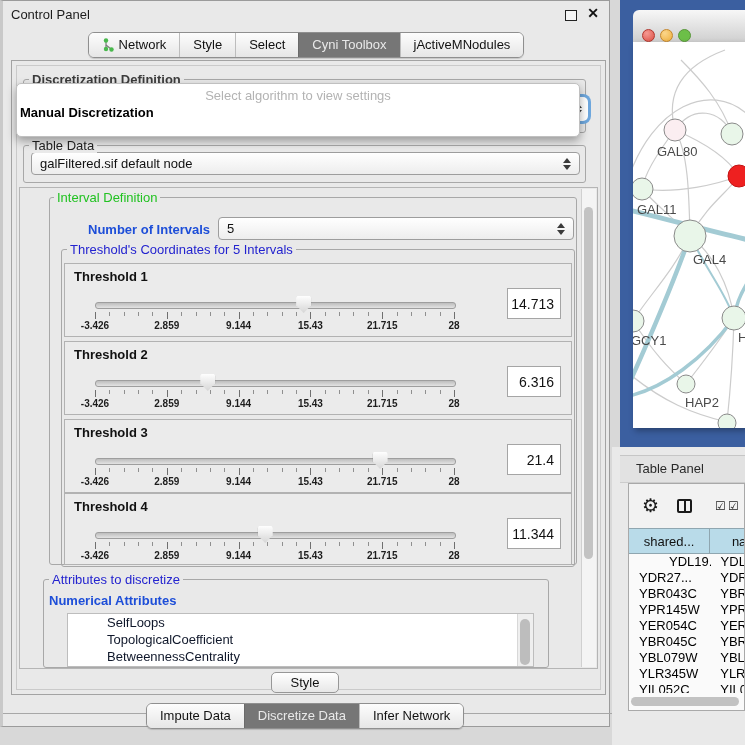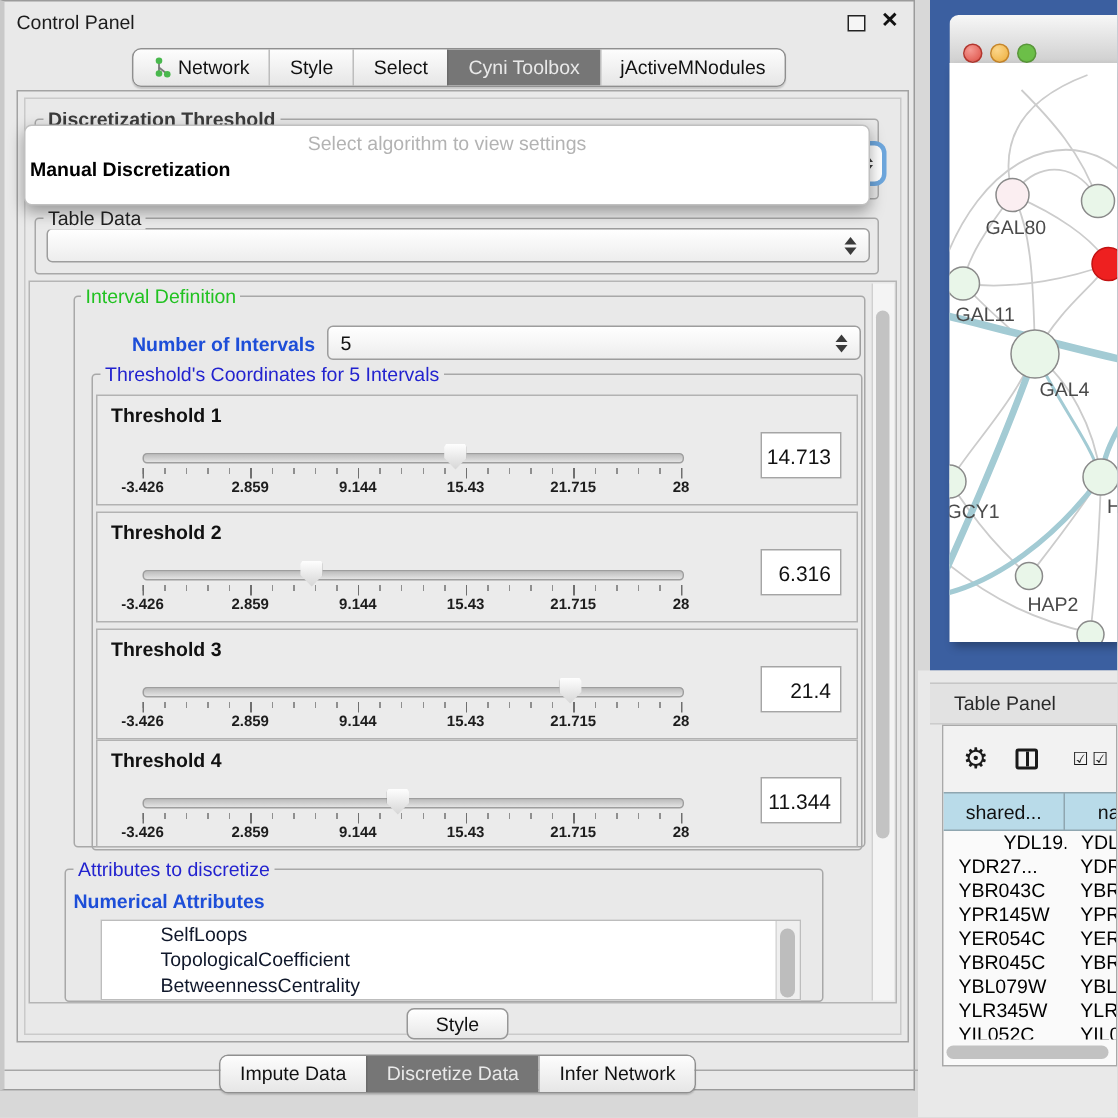--- a/index.html
+++ b/index.html
@@ -118,36 +118,37 @@
             <span>jActiveMNodules</span>
           </div>
       </div>
     </div>
 
     <div id="main-panel">
       <div id="main-inner"></div>
     </div>
 
     <div class="group" style="left:20px;top:78px;width:563px;height:54px;"></div>
-    <span class="gtitle g-dark" style="left:26px;top:71px;">Discretization Threshold</span>
+    <span class="gtitle g-dark" style="left:26px;top:71px;">Discretization Definition</span>
     <div id="algo-focus">
       <span class="stepper" style="right:6px;">
           <i class="up"></i>
           <i class="dn"></i>
         </span>
     </div>
 
     <div id="algo-popup">
       <div class="prompt">Select algorithm to view settings</div>
       <div class="opt1">Manual Discretization</div>
     </div>
 
     <div class="group" style="left:20px;top:144px;width:563px;height:38px;"></div>
     <span class="gtitle g-dark" style="left:26px;top:137px;font-weight:normal;color:#222;">Table Data</span>
     <div class="combo" style="left:28px;top:151px;width:549px;height:23px;">
+      <span>galFiltered.sif default node</span>
       <span class="stepper">
           <i class="up"></i>
           <i class="dn"></i>
         </span>
     </div>
 
     <div id="scrollpane">
       <div class="vscroll">
           <div class="thumb"></div>
         </div>

